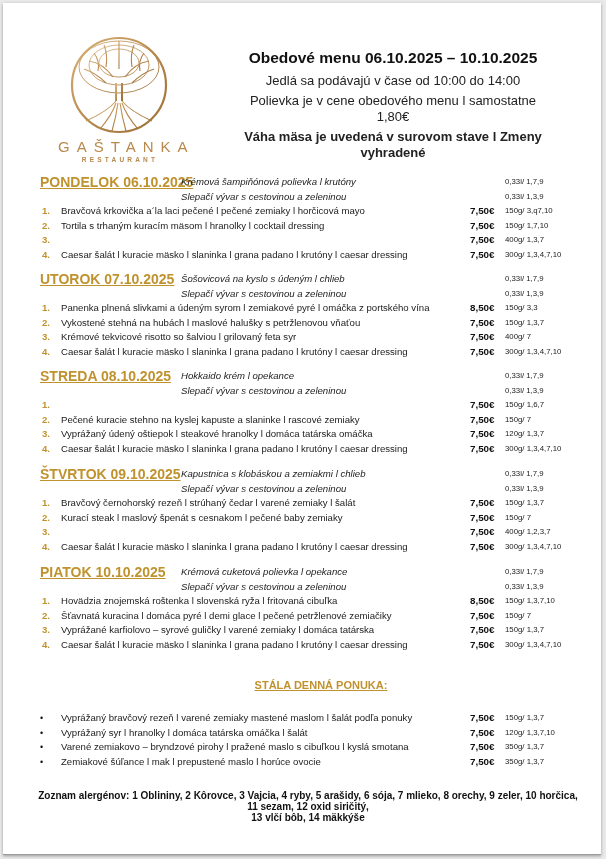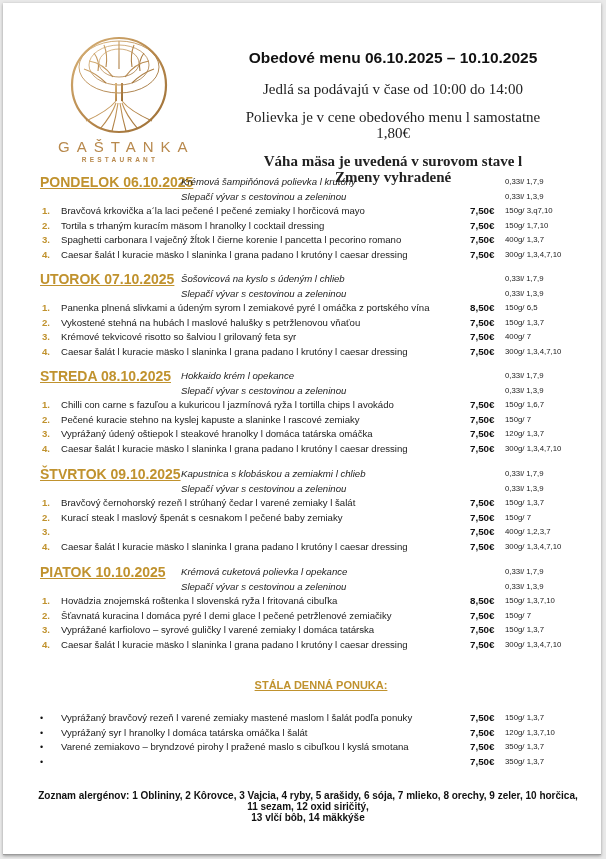--- a/index.html
+++ b/index.html
@@ -30,21 +30,21 @@
       position: absolute; left: 0; top: 123px; width: 124px; text-align: center;
       color: #b8894d; font-size: 6.5px; letter-spacing: 3.2px; font-weight: bold;
     }
     .header {
       position: absolute; left: 230px; top: 40px; width: 320px; text-align: center;
     }
     .header h1 {
       margin: 4px; font-size: 15.5px; font-weight: bold; color: #111;
       line-height: 22px;
     }
-    .header p { margin: 12px; font-size: 15px; line-height: 16px; color: #222; font-family: Liberation Serif, serif; }
+    .header p { margin: 4px; font-size: 13px; line-height: 16px; color: #222; }
     .header p.bold { font-weight: bold; }
     .header b { font-weight: bold; }
 
     .day {
       position: absolute; left: 0; width: 598px;
     }
     .row {
       position: relative; height: 14.5px; font-size: 9.6px; line-height: 14.5px;
     }
     .day-label {
@@ -137,21 +137,20 @@
           <span class="info">150g/ 3,q7,10</span>
         </div>
         <div class="row">
           <span class="num">2.</span>
           <span class="dish">Tortila s trhaným kuracím mäsom l hranolky l cocktail dressing</span>
           <span class="price">7,50€</span>
           <span class="info">150g/ 1,7,10</span>
         </div>
         <div class="row">
           <span class="num">3.</span>
-          <span class="dish">Spaghetti carbonara l vaječný žĺtok l čierne korenie l  pancetta l pecorino romano</span>
           <span class="price">7,50€</span>
           <span class="info">400g/ 1,3,7</span>
         </div>
         <div class="row">
           <span class="num">4.</span>
           <span class="dish">Caesar šalát l kuracie mäsko l slaninka l grana padano l krutóny l caesar dressing</span>
           <span class="price">7,50€</span>
           <span class="info">300g/ 1,3,4,7,10</span>
         </div>
       </div>
@@ -162,21 +161,21 @@
           <span class="info">0,33l/ 1,7,9</span>
         </div>
         <div class="row">
           <span class="soup">Slepačí vývar s cestovinou a zeleninou</span>
           <span class="info">0,33l/ 1,3,9</span>
         </div>
         <div class="row">
           <span class="num">1.</span>
           <span class="dish">Panenka plnená slivkami a údeným syrom l zemiakové pyré l omáčka z portského vína</span>
           <span class="price">8,50€</span>
-          <span class="info">150g/ 6,5</span>
+          <span class="info">150g/ 3,3</span>
         </div>
         <div class="row">
           <span class="num">2.</span>
           <span class="dish">Vykostené stehná na hubách l maslové halušky s petržlenovou vňaťou</span>
           <span class="price">7,50€</span>
           <span class="info">150g/ 1,3,7</span>
         </div>
         <div class="row">
           <span class="num">3.</span>
           <span class="dish">Krémové tekvicové risotto so šalviou l grilovaný feta syr</span>
@@ -195,21 +194,20 @@
           <span class="day-label">STREDA 08.10.2025</span>
           <span class="soup">Hokkaido krém l opekance</span>
           <span class="info">0,33l/ 1,7,9</span>
         </div>
         <div class="row">
           <span class="soup">Slepačí vývar s cestovinou a zeleninou</span>
           <span class="info">0,33l/ 1,3,9</span>
         </div>
         <div class="row">
           <span class="num">1.</span>
-          <span class="dish">Chilli con carne s fazuľou a kukuricou l jazmínová ryža l tortilla chips l avokádo</span>
           <span class="price">7,50€</span>
           <span class="info">150g/ 1,6,7</span>
         </div>
         <div class="row">
           <span class="num">2.</span>
           <span class="dish">Pečené kuracie stehno na kyslej kapuste a slaninke l rascové zemiaky</span>
           <span class="price">7,50€</span>
           <span class="info">150g/ 7</span>
         </div>
         <div class="row">
@@ -311,20 +309,21 @@
         <span class="info">120g/ 1,3,7,10</span>
       </div>
       <div class="row">
         <span class="bullet">•</span>
         <span class="dish">Varené zemiakovo – bryndzové pirohy l pražené maslo s cibuľkou l kyslá smotana</span>
         <span class="price">7,50€</span>
         <span class="info">350g/ 1,3,7</span>
       </div>
       <div class="row">
         <span class="bullet">•</span>
+        <span class="dish">Zemiakové šúľance l mak l prepustené maslo l horúce ovocie</span>
         <span class="price">7,50€</span>
         <span class="info">350g/ 1,3,7</span>
       </div>
     </div>
 
   <div class="allergens">
     <div>Zoznam alergénov: 1 Oblininy, 2 Kôrovce, 3 Vajcia, 4 ryby, 5 arašidy, 6 sója, 7 mlieko, 8 orechy, 9 zeler, 10 horčica, 11 sezam, 12 oxid siričitý,</div>
     <div>13 vlčí bôb, 14 mäkkýše</div>
   </div>
 </div>

